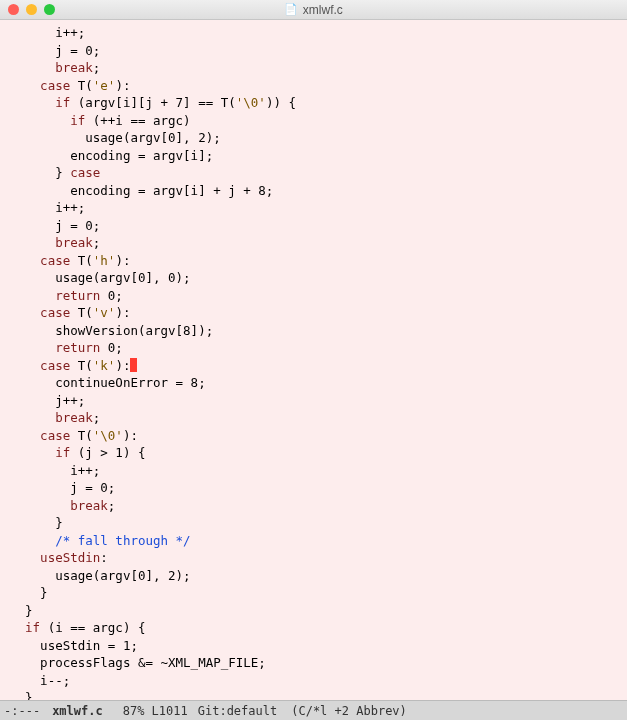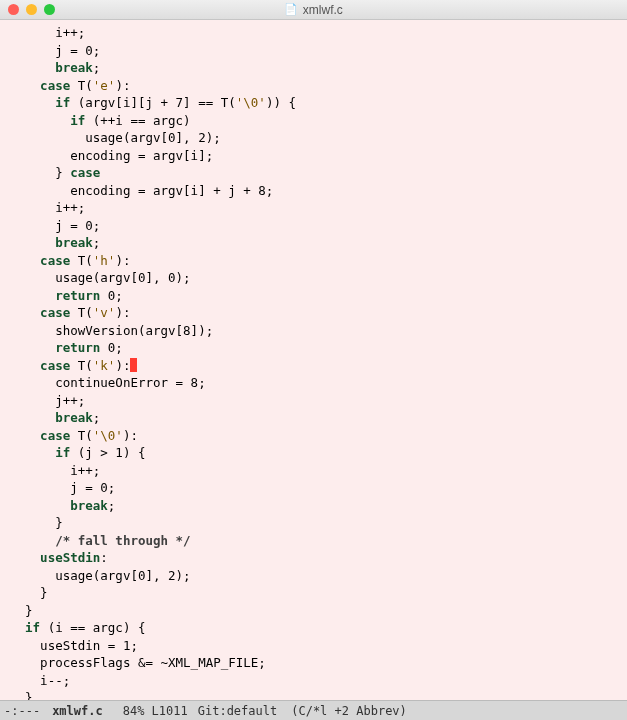--- a/index.html
+++ b/index.html
@@ -38,23 +38,23 @@
     white-space: pre;
     overflow: hidden;
   }
   .cursor {
     background: #ff3b30;
     display: inline-block;
     width: 7px; height: 14px;
     vertical-align: text-bottom;
     margin-bottom: 1px;
   }
-  .kw   { color: #14532d; font-weight: bold; }   
+  .kw   { color: #7f1d1d; }   
   .str  { color: #7a5500; }
-  .cmt  { color: #404040; font-weight: bold; }
+  .cmt  { color: #1d4ed8; }
   .statusbar {
     height: 20px;
     background: #d7d7d7;
     border-top: 1px solid #bbb;
     display: flex; align-items: center;
     font-size: 12px;
     color: #333;
     padding: 0 4px;
     gap: 10px;
   }
@@ -114,16 +114,16 @@
 <span class="kw">  if</span><span> (i == argc) {</span>
 <span>    useStdin = 1;</span>
 <span>    processFlags &amp;= ~XML_MAP_FILE;</span>
 <span>    i--;</span>
 <span>  }</span>
 </div>
 
 <div class="statusbar">
   <span class="sb-left">-:---</span>
   <span class="sb-file">xmlwf.c</span>
-  <span>84% L1011</span>
+  <span>87% L1011</span>
   <span>Git:default</span>
   <span class="sb-mode">(C/*l +2 Abbrev)</span>
 </div>
 
 </body></html>

